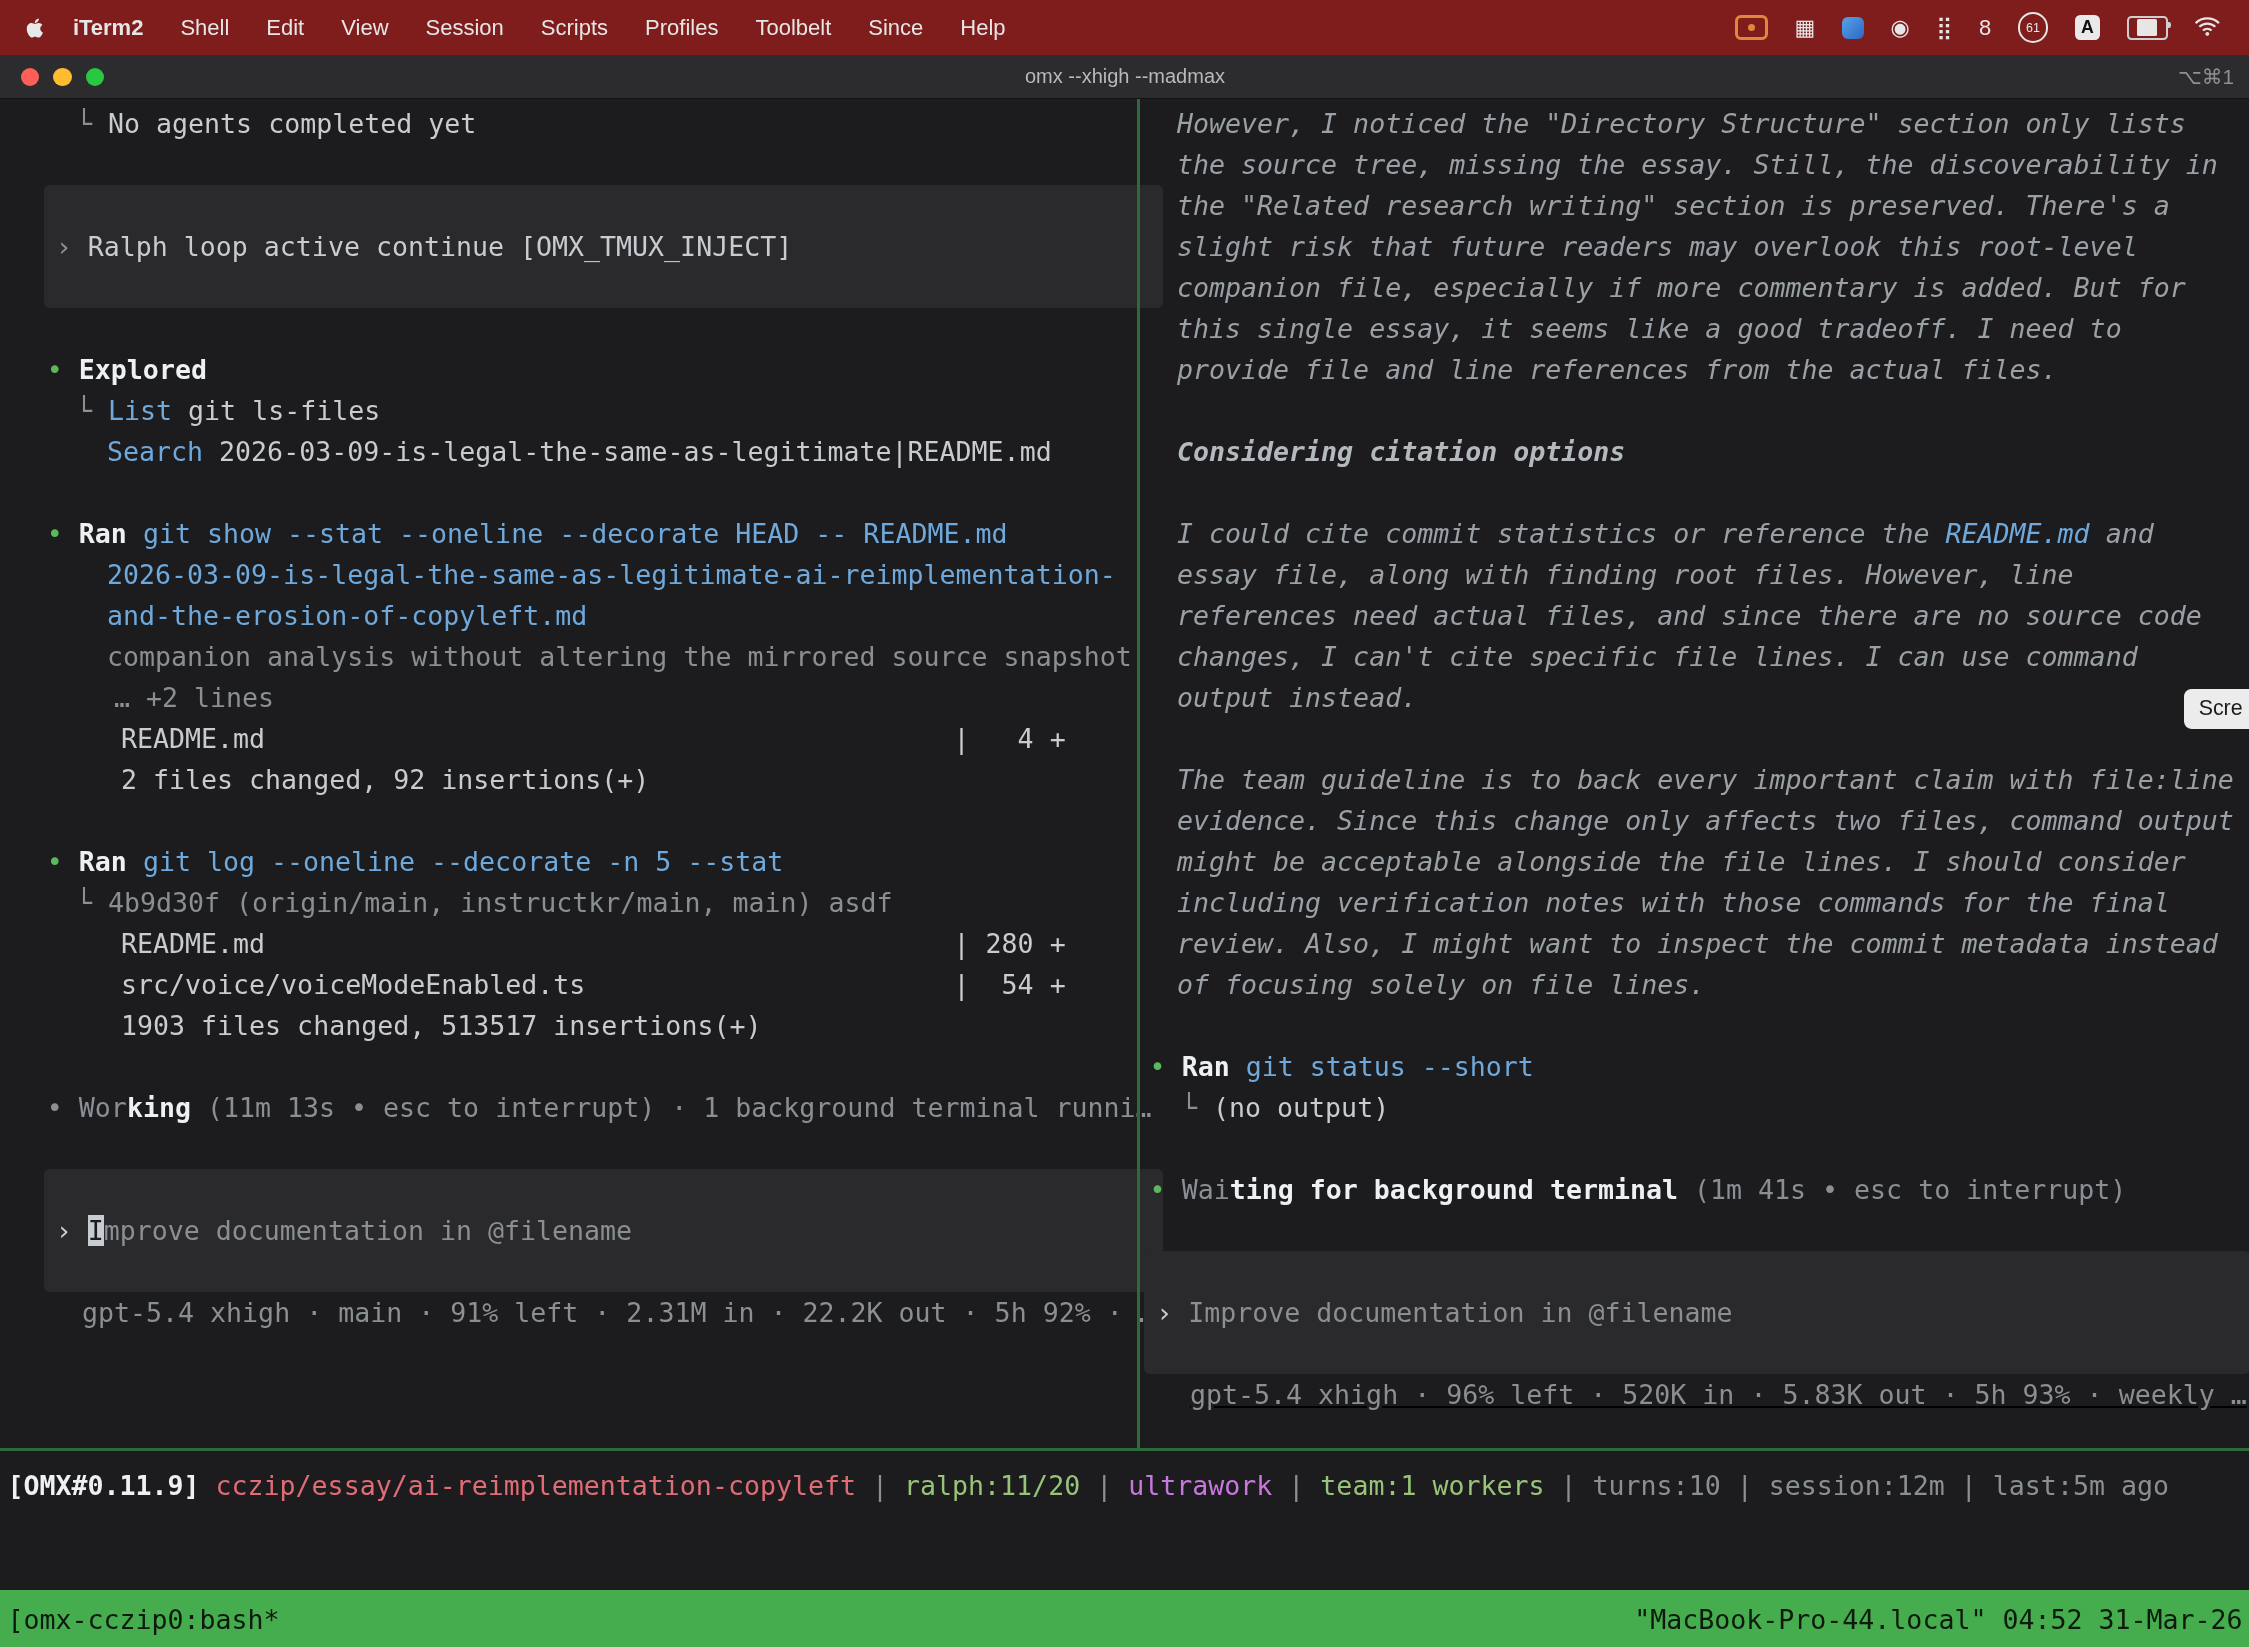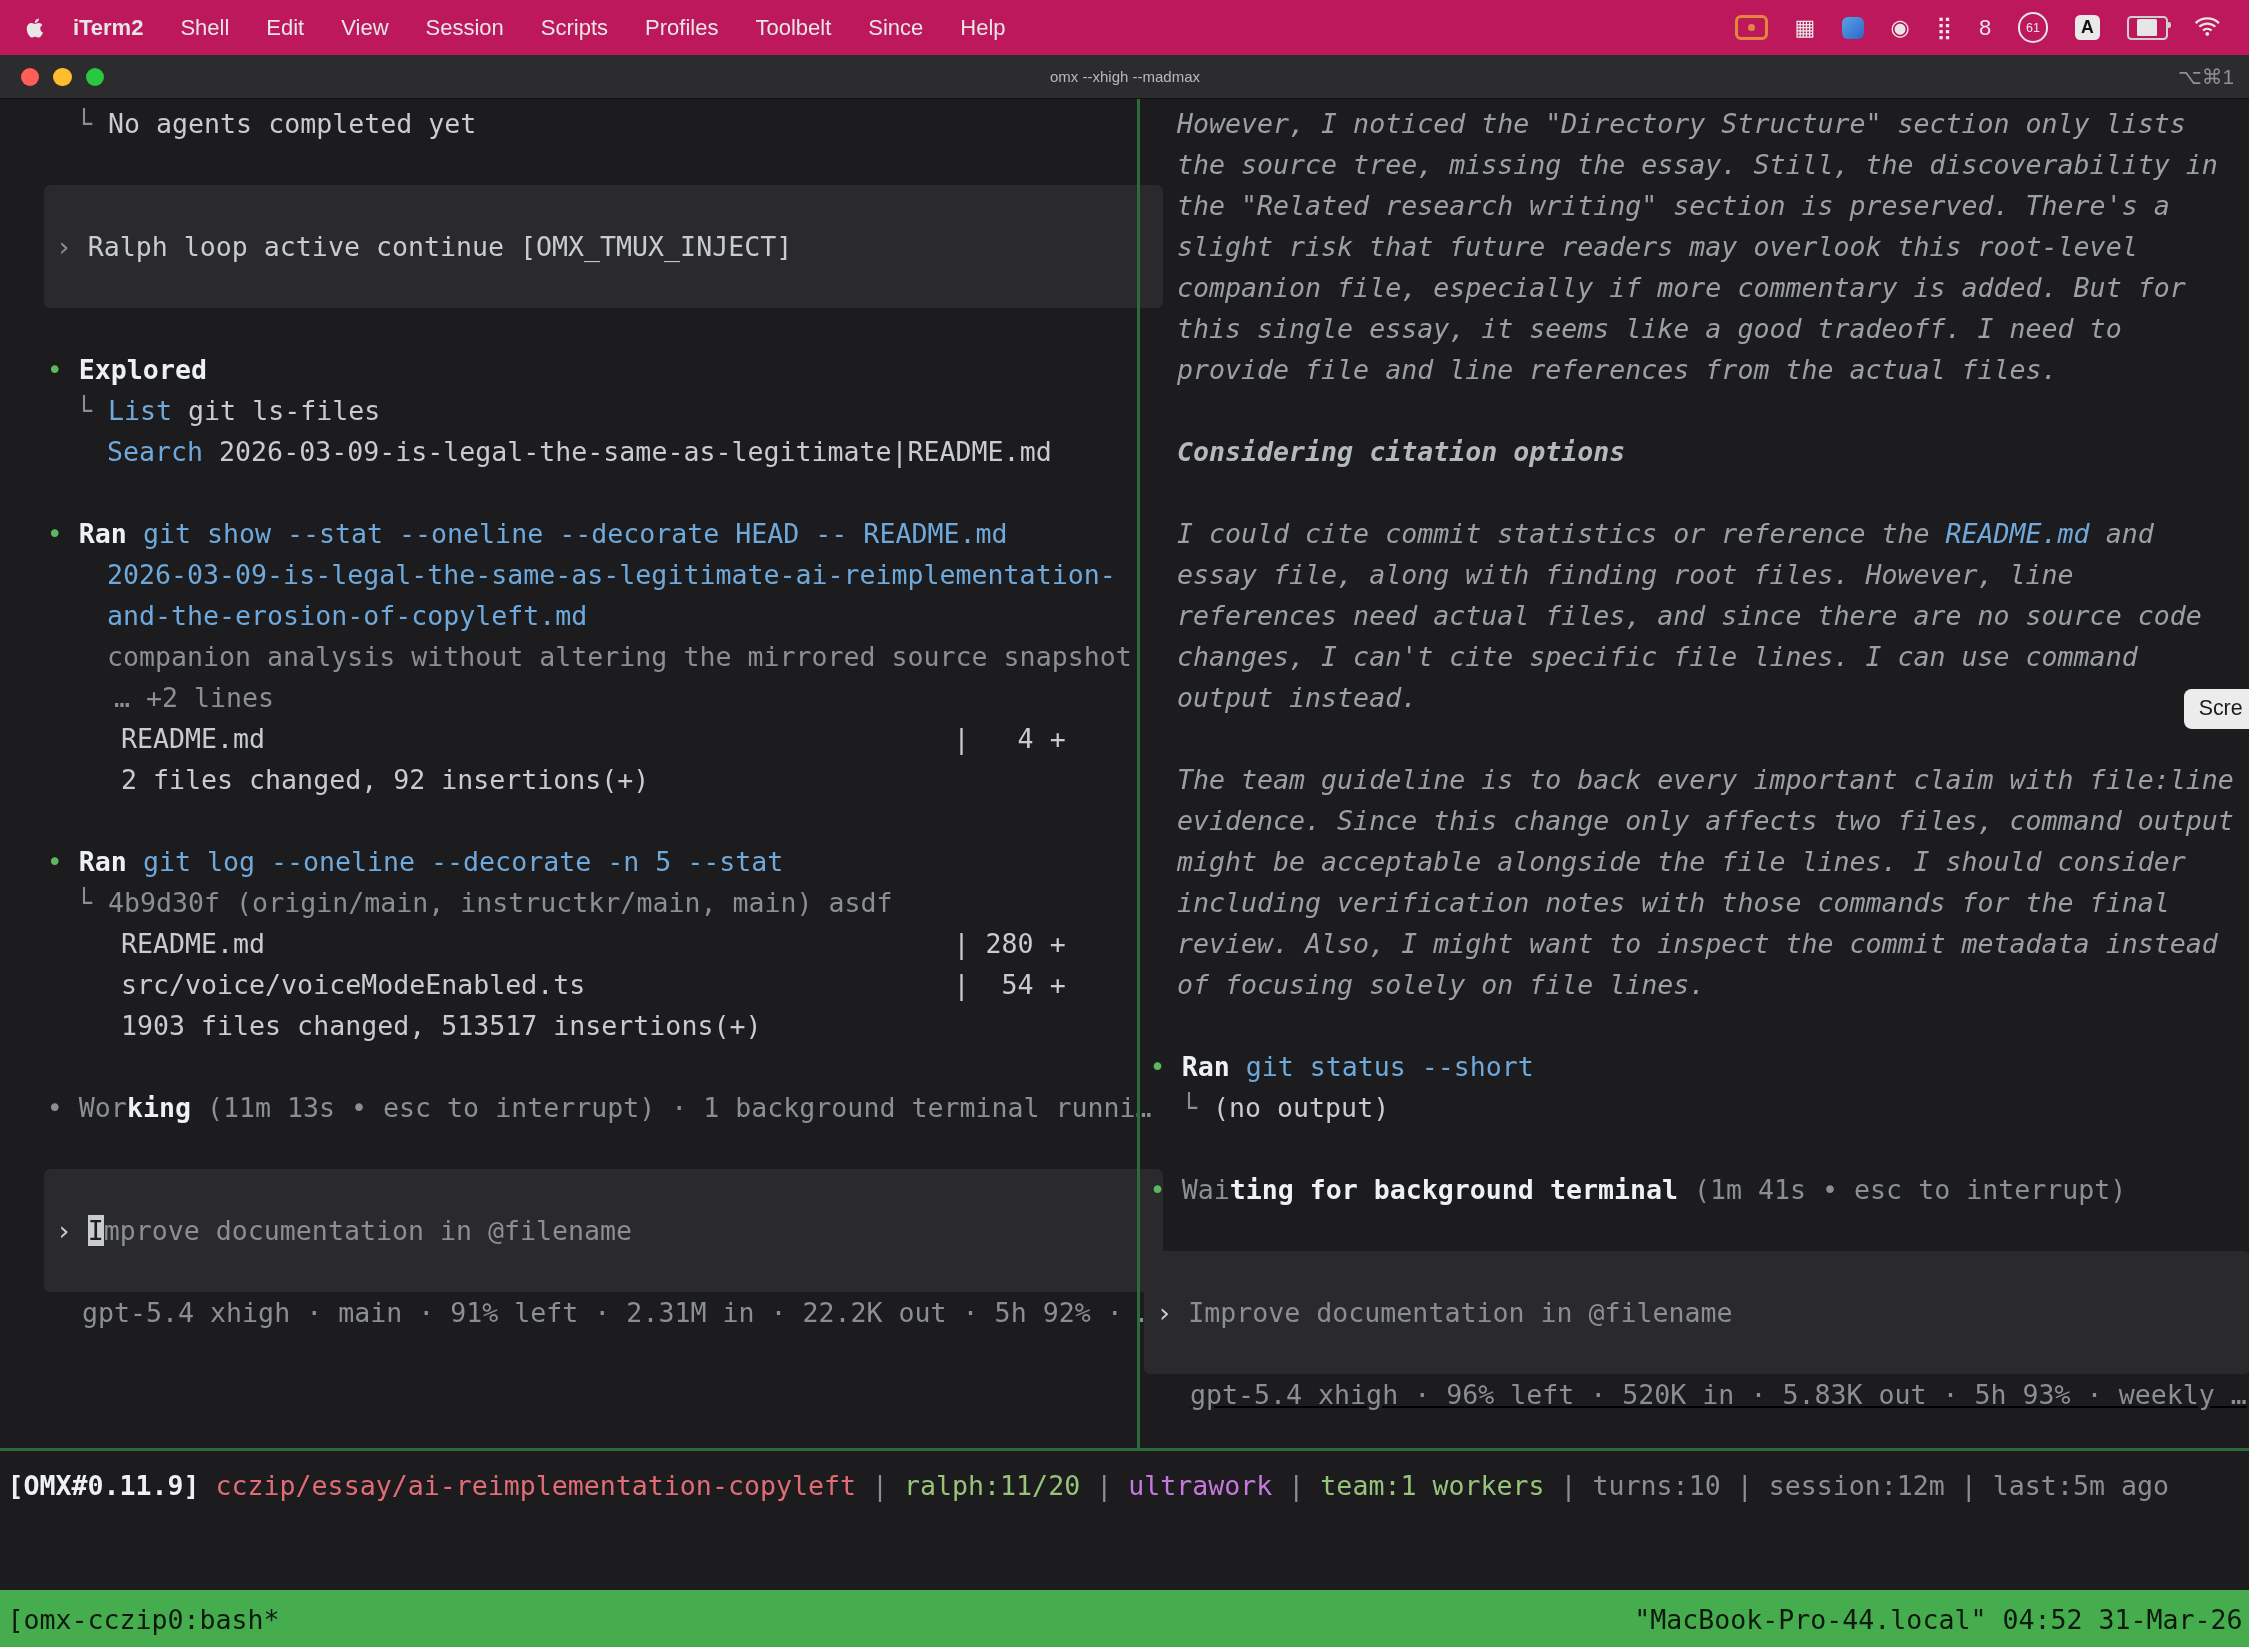--- a/index.html
+++ b/index.html
@@ -1,19 +1,19 @@
 <!DOCTYPE html>
 <html style="--bg: #1c1c1e; --boxbg: #2a2a2c; --fg: #c8ccd0; --bright: #eef1f3; --dim: #8a8f94; --blue: #6fa9dc; --green: #5cb85c; --tgreen: #98c379; --red: #e06c75; --purple: #c678dd; --think: #9aa0a5; --thinkhead: #b3b9bd; --divider: #2e6b3c; --bargreen: #45ad4d;font-size:11.8px"><head>
 <meta charset="utf-8">
 <style>
   html,body{margin:0;padding:0;width:2250px;height:1648px;background:#000;overflow:hidden;position:relative;
     font-family:"DejaVu Sans Mono",monospace;}
 
   
-  .menu-bar{position:absolute;top:0;left:0;right:0;height:55px;background:#be185d;display:flex;align-items:center;
+  .menu-bar{position:absolute;top:0;left:0;right:0;height:55px;background:#7f1d1d;display:flex;align-items:center;
     justify-content:space-between;color:#e6e6e6;font-family:"Liberation Sans",sans-serif;font-size:22px;box-sizing:border-box;
     padding:0 19px;}
   .menu-left{display:flex;align-items:center;}
   .apple-logo{display:inline-flex;align-items:center;margin:0 10.3px 0 7.4px;}
   .menu-item{padding:0 18.5px;white-space:nowrap;}
   .menu-item.app{font-weight:bold;}
   .menu-right{display:flex;align-items:center;gap:26.6px;padding-right:10.3px;}
   .mb-icon{display:inline-flex;align-items:center;justify-content:center;color:#e6e6e6;font-size:22px;}
   .rec-ind{width:26.6px;height:19px;border:3px solid #e0873c;border-radius:5.9px;display:inline-flex;align-items:center;justify-content:center;}
   .rec-dot{width:7.4px;height:7.4px;border-radius:50%;background:#e0873c;}
@@ -23,21 +23,21 @@
   .battery{width:34px;height:17px;border:2.2px solid #cfcfcf;border-radius:4.4px;position:relative;display:inline-flex;align-items:center;padding:1.5px;}
   .battery::after{content:"";position:absolute;right:-5.9px;top:4.4px;width:3px;height:6.6px;background:#cfcfcf;border-radius:0 2.2px 2.2px 0;}
   .battery-fill{height:100%;width:60%;background:#e6e6e6;border-radius:1.5px;}
 
   
   .title-bar{position:absolute;top:55px;left:0;right:0;height:44px;background:#2c2c2e;border-bottom:1.5px solid #121212;
     display:flex;align-items:center;font-family:"Liberation Sans",sans-serif;box-sizing:border-box;}
   .traffic{position:absolute;left:20.7px;top:12.5px;display:flex;gap:14px;}
   .tl{width:18.5px;height:18.5px;border-radius:50%;}
   .tl.red{background:#ff5f57;} .tl.yellow{background:#febc2e;} .tl.green{background:#28c840;}
-  .win-title{margin:0 auto;color:#b6b9bd;font-size:15px;}
+  .win-title{margin:0 auto;color:#b6b9bd;font-size:20px;}
   .win-shortcut{position:absolute;right:16px;color:#8d9094;font-size:20.7px;}
 
   
   .terminal{position:absolute;top:99px;left:0;right:0;bottom:0;background:var(--bg);}
   .pane{position:absolute;top:0;height:1346px;padding-top:3.7px;box-sizing:border-box;overflow:hidden;}
   .pane.left{left:0;width:1137px;margin-left:35px;}
   .pane.right{left:1140px;right:0;}
   .v-divider{position:absolute;top:0;left:1137px;width:3px;height:1349px;background:var(--divider);}
   .h-divider{position:absolute;top:1349px;left:0;right:0;height:3px;background:var(--divider);}
 

